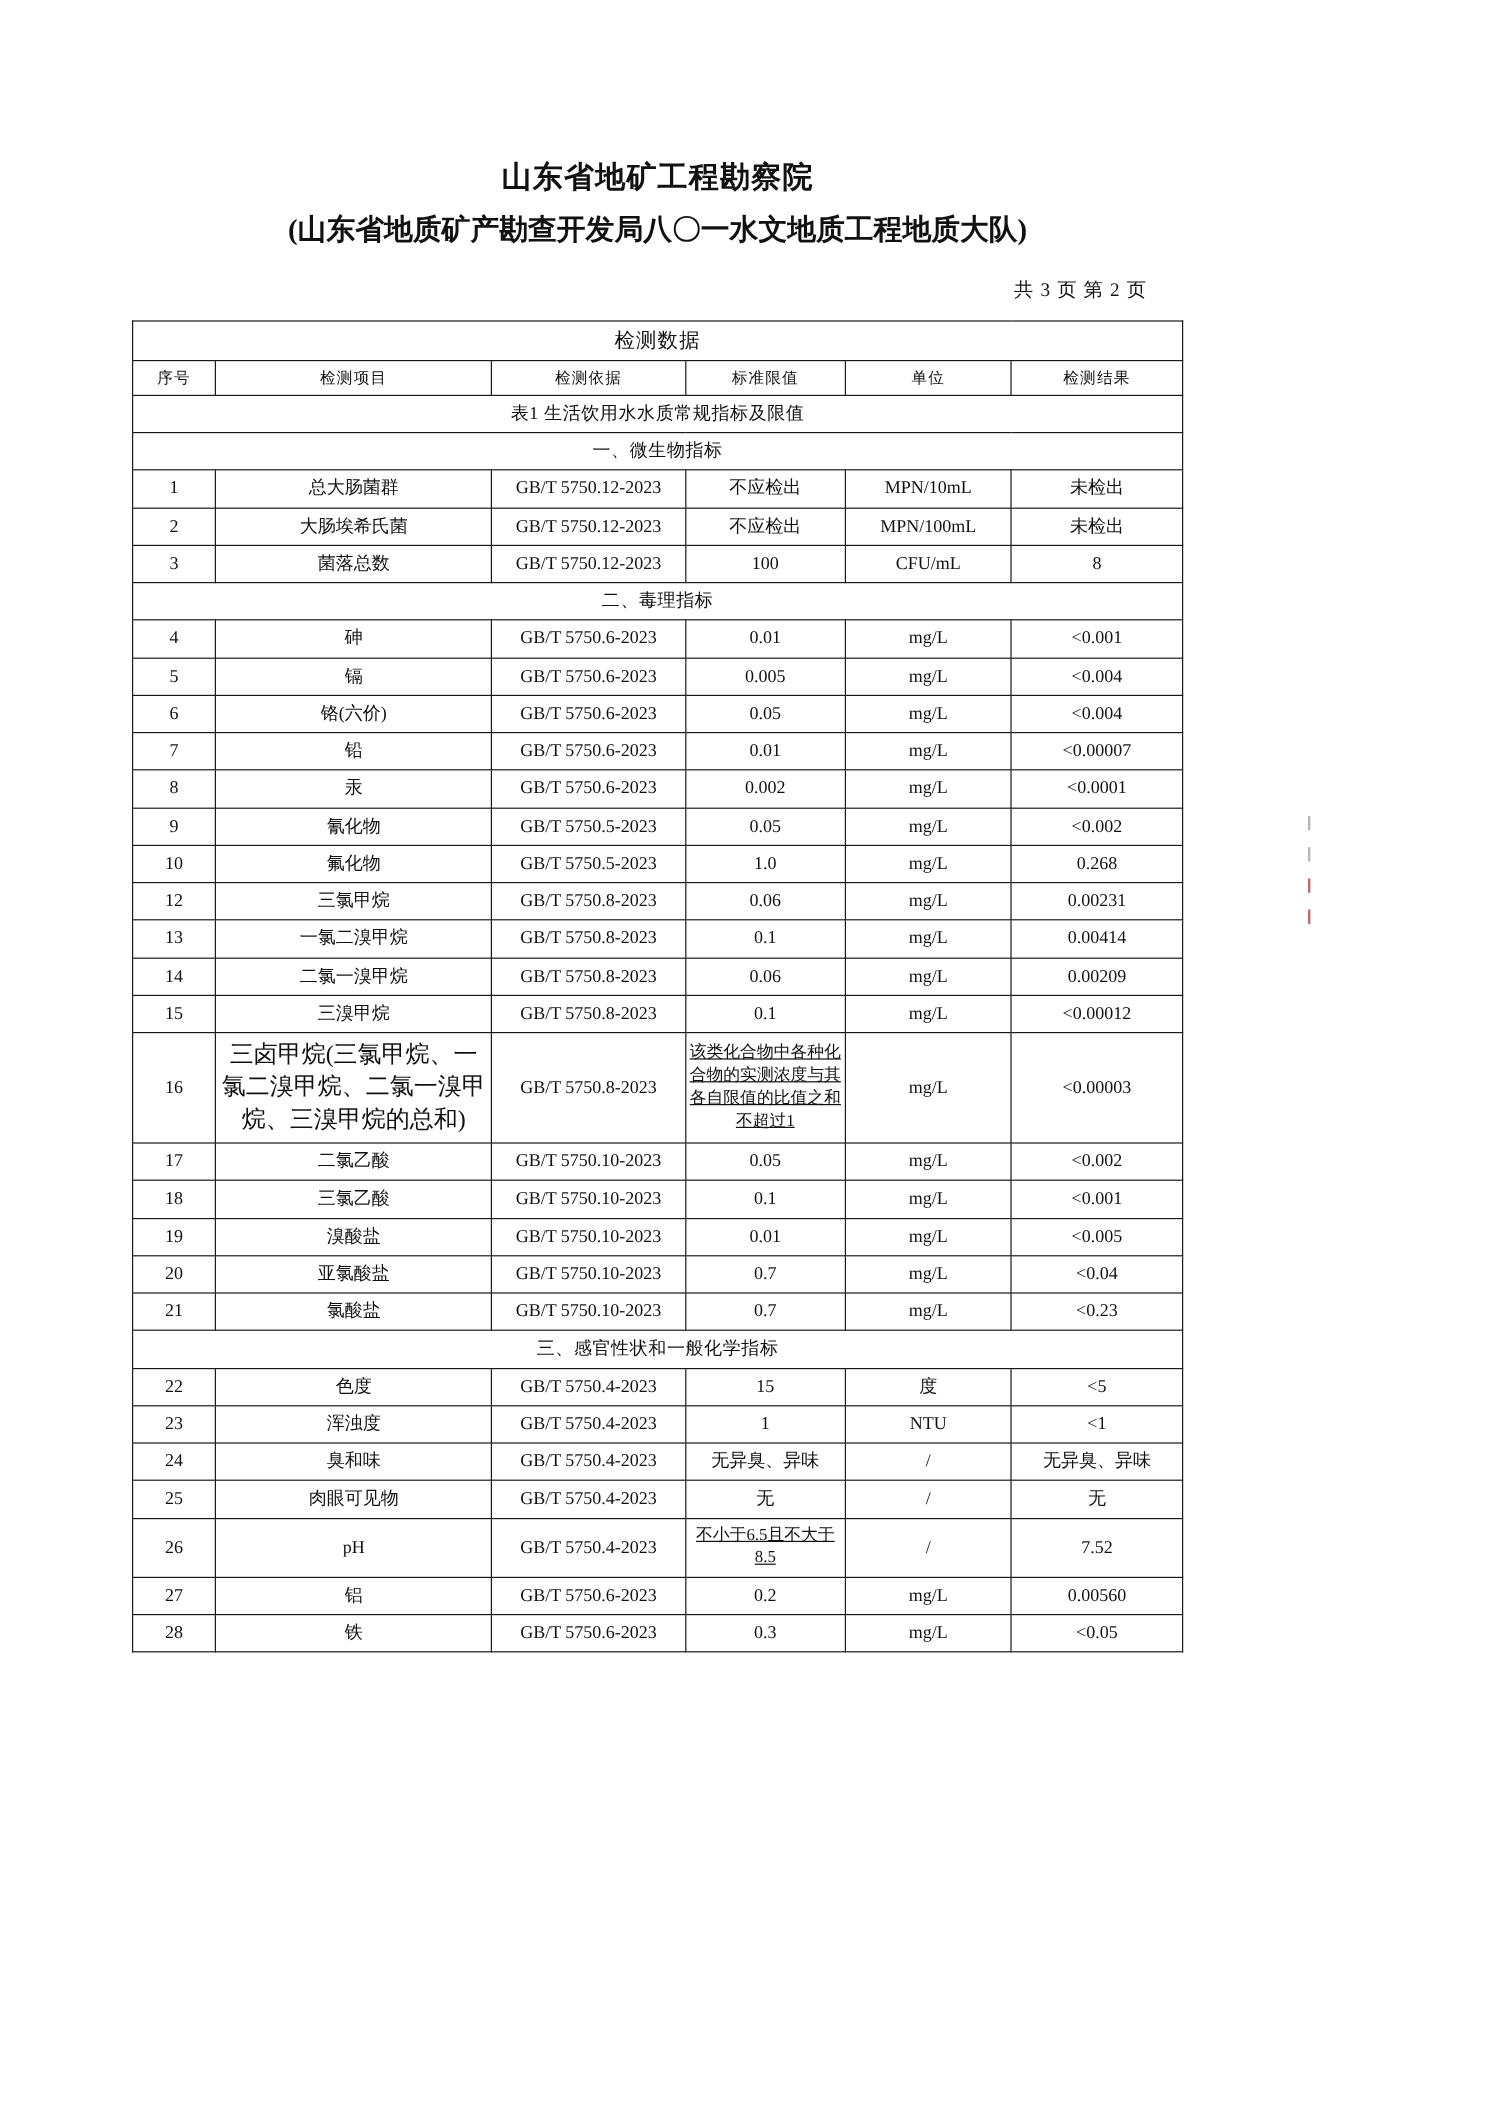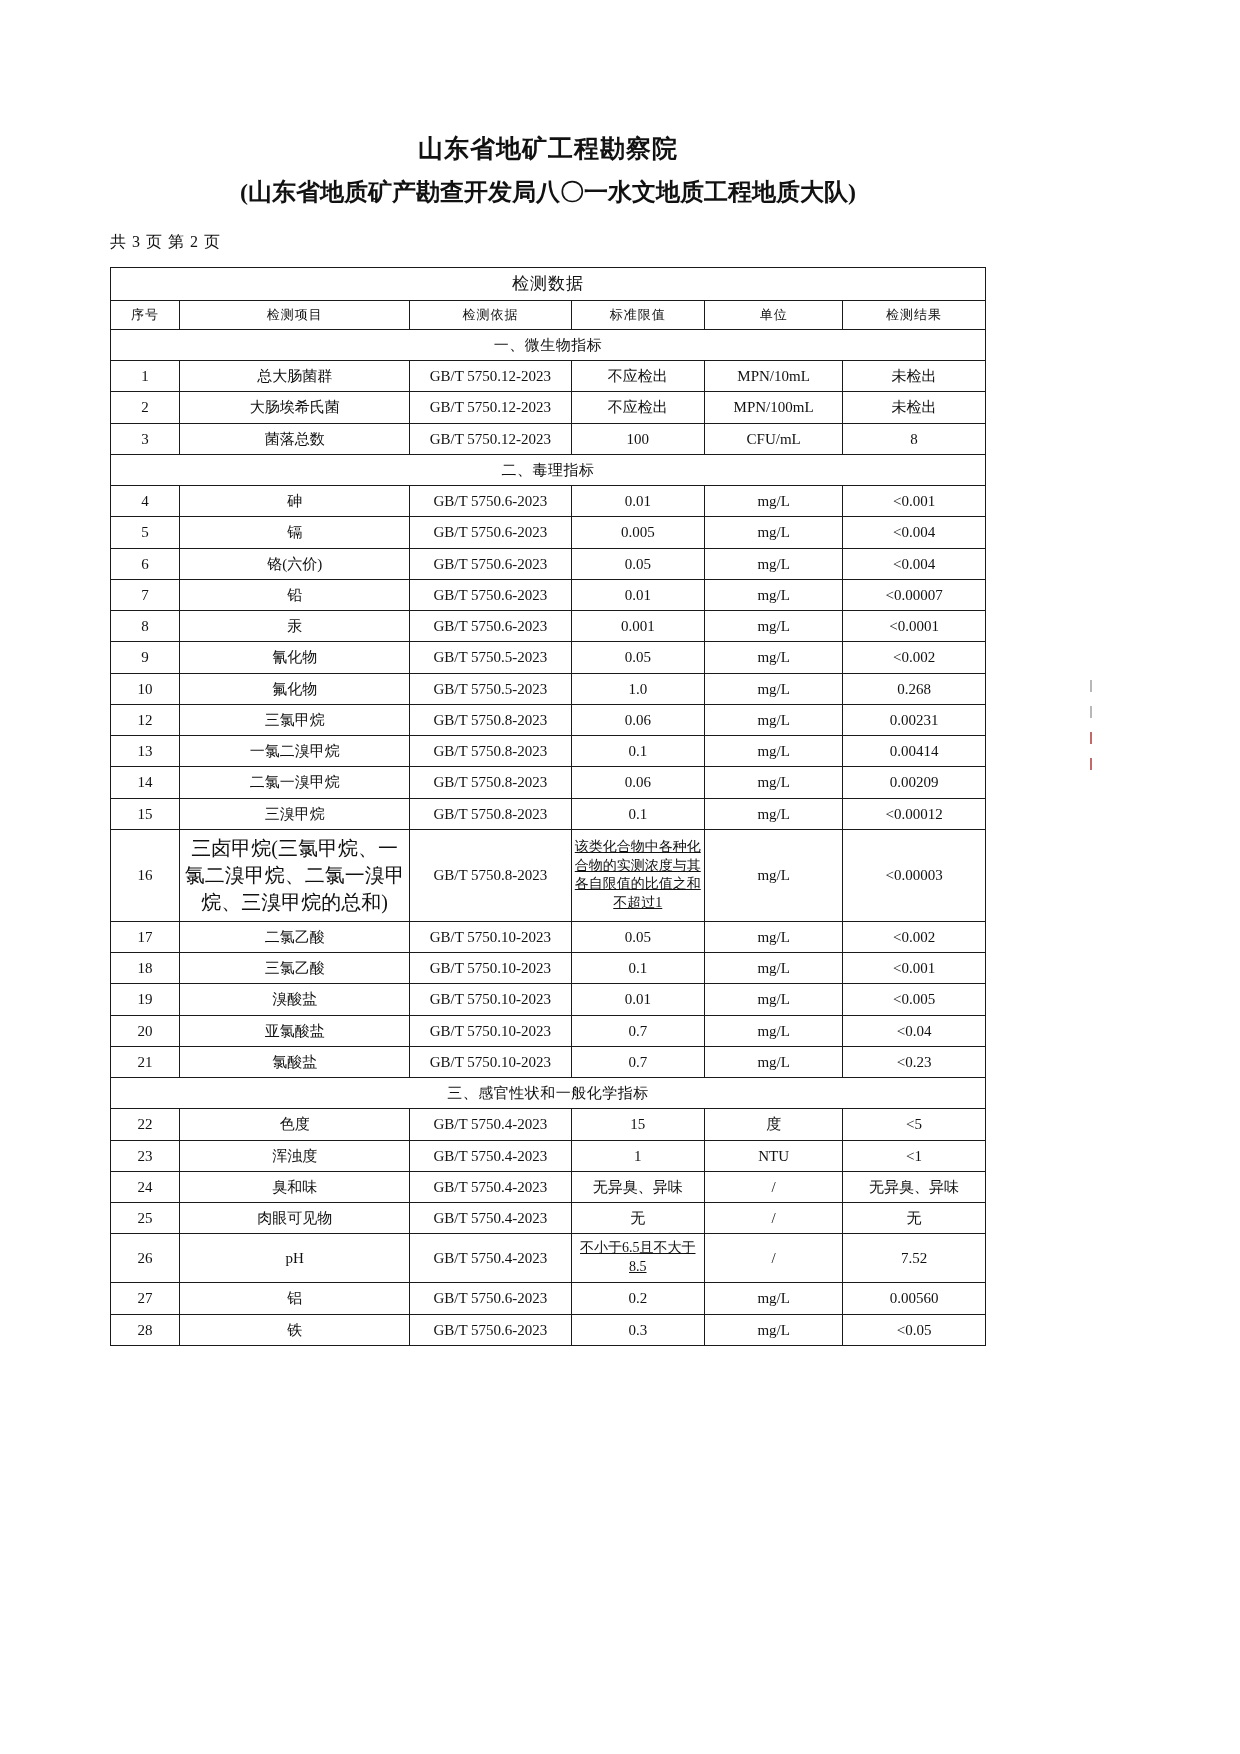--- a/index.html
+++ b/index.html
@@ -31,21 +31,21 @@
     line-height: 1.5;
   }
   .title-sub {
     font-size: 24px;
     font-weight: bold;
     letter-spacing: 0px;
     line-height: 1.5;
     margin-top: 6px;
   }
   .page-info {
-    text-align: left;
+    text-align: right;
     font-size: 16px;
     margin-top: 22px;
     margin-bottom: 14px;
     padding-right: 30px;
     letter-spacing: 1px;
   }
   table.data {
     width: 100%;
     border-collapse: collapse;
     table-layout: fixed;
@@ -131,20 +131,23 @@
       </tr>
       <tr class="hdr">
         <td>序号</td>
         <td>检测项目</td>
         <td>检测依据</td>
         <td>标准限值</td>
         <td>单位</td>
         <td>检测结果</td>
       </tr>
       <tr class="band">
+        <td colspan="6">表1 生活饮用水水质常规指标及限值</td>
+      </tr>
+      <tr class="band">
         <td colspan="6">一、微生物指标</td>
       </tr>
 
       <tr>
           <td>1</td>
           <td>总大肠菌群</td>
           <td>GB/T 5750.12-2023</td>
           <td>不应检出</td>
           <td>MPN/10mL</td>
           <td>未检出</td>
@@ -198,21 +201,21 @@
           <td>铅</td>
           <td>GB/T 5750.6-2023</td>
           <td>0.01</td>
           <td>mg/L</td>
           <td>&lt;0.00007</td>
         </tr>
         <tr>
           <td>8</td>
           <td>汞</td>
           <td>GB/T 5750.6-2023</td>
-          <td>0.001</td>
+          <td>0.002</td>
           <td>mg/L</td>
           <td>&lt;0.0001</td>
         </tr>
         <tr>
           <td>9</td>
           <td>氰化物</td>
           <td>GB/T 5750.5-2023</td>
           <td>0.05</td>
           <td>mg/L</td>
           <td>&lt;0.002</td>

